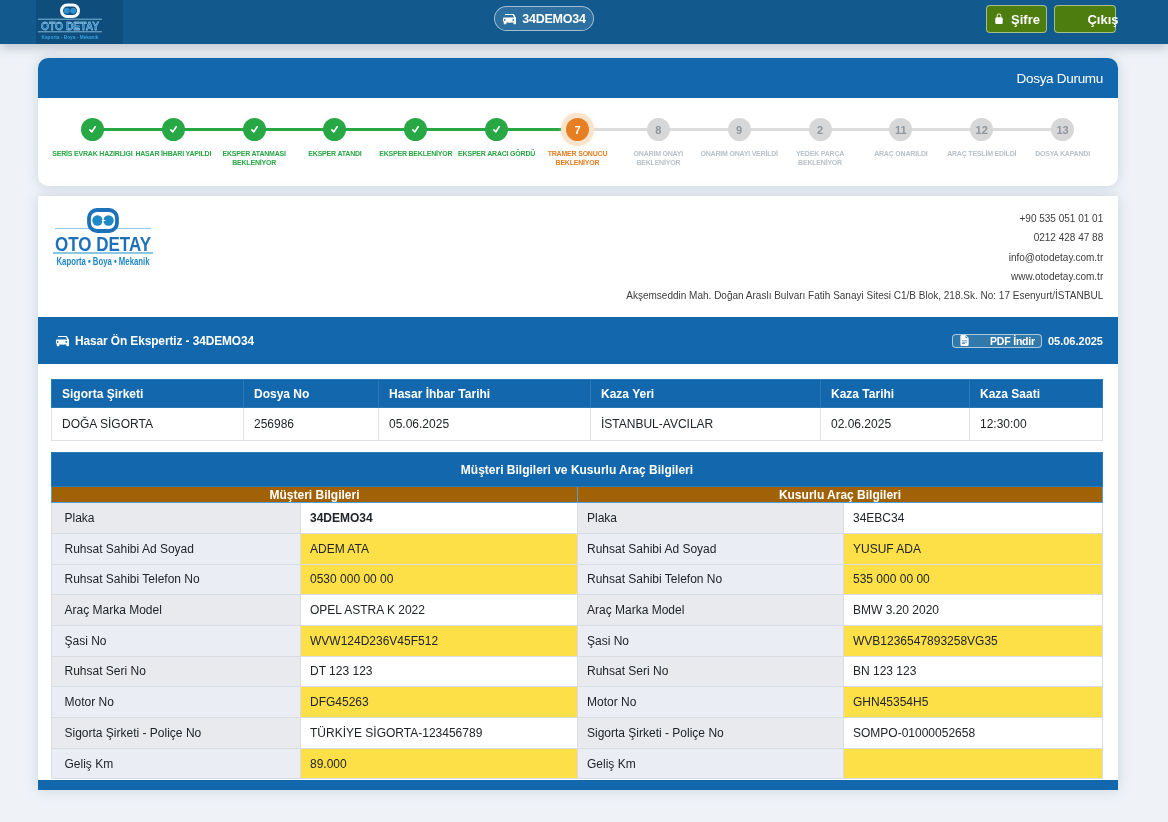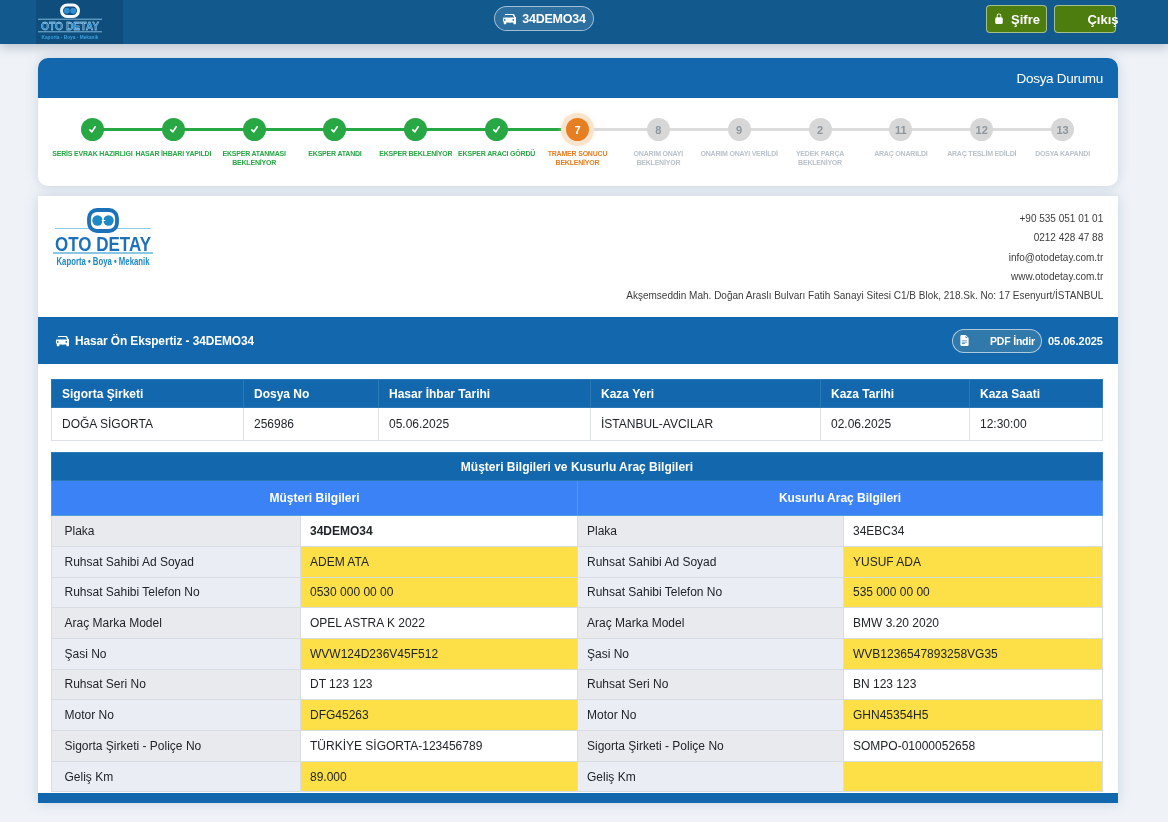--- a/index.html
+++ b/index.html
@@ -70,39 +70,39 @@
 
   
   .card2 { margin-top:10px; background:#fff; box-shadow:0 0 12px rgba(90,120,150,.25); }
   .company { position:relative; height:121px; }
   .contact { position:absolute; right:15px; top:13px; text-align:right;
              font-size:11.5px; color:#3c3c3c; line-height:19.2px;
              transform:scaleX(.87); transform-origin:right center; }
   .secbar { height:47px; background:#1368ad; color:#fff; display:flex; align-items:center; }
   .secbar .title { font-size:13.5px; font-weight:bold; margin-left:6px; transform:scaleX(.88); transform-origin:left center; letter-spacing:-0.1px; }
   .secbar > svg { margin-left:17px; }
-  .pdfbtn { margin-left:auto; height:24px; background:#3279ab;
-            border:1px solid rgba(255,255,255,.6); border-radius:12px;
+  .pdfbtn { margin-left:auto; height:14px; background:#3279ab;
+            border:1px solid rgba(255,255,255,.6); border-radius:4px;
             display:flex; align-items:center; gap:20px; padding:0 6px;
             font-size:10.5px; font-weight:bold; letter-spacing:-0.2px; }
   .secdate { font-size:11px; font-weight:bold; margin:0 15px 0 6px; }
 
   .tblwrap { padding:15px 15px 8px 13px; }
   table.t6 { width:100%; border-collapse:collapse; table-layout:fixed; }
   table.t6 th { background:#1368ad; color:#fff; font-weight:bold; text-align:left;
                 font-size:12px; height:28px; padding:0 0 0 10px; border:1px solid #2a7ab8; }
   table.t6 td { background:#fff; font-size:12px; height:33px; padding:0 0 0 10px;
                 border:1px solid #dee2e6; color:#212529; }
 
   .bigwrap { padding:3px 15px 0 13px; }
   table.big { width:100%; border-collapse:collapse; table-layout:fixed; }
   table.big .titlerow th { background:#1368ad; color:#fff; font-size:12px; font-weight:bold;
-                height:28px; text-align:center; border:1px solid #2a7ab8; }
-  table.big .subrow th { background:#3b82f6; color:#fff; font-size:12px; font-weight:bold;
-                height:35px; text-align:center; border:1px solid #4da0dc; }
+                height:34px; text-align:center; border:1px solid #2a7ab8; }
+  table.big .subrow th { background:#a16207; color:#fff; font-size:12px; font-weight:bold;
+                height:16px; text-align:center; border:1px solid #4da0dc; }
   table.big td { height:30.7px; font-size:12px; padding:0 0 0 9px; border:1px solid #d8dde3; }
   table.big td:first-child { padding-left:12.5px; }
   table.big td.lab { background:#e8eaee; }
   table.big tr.alt td.lab { background:#eaedf3; }
   table.big tr.alt td.val { background:#fde047; }
   td.val b { font-weight:bold; }
 
   .botbar { height:10px; background:#1368ad; margin-top:1px; }
 </style>
 </head>

